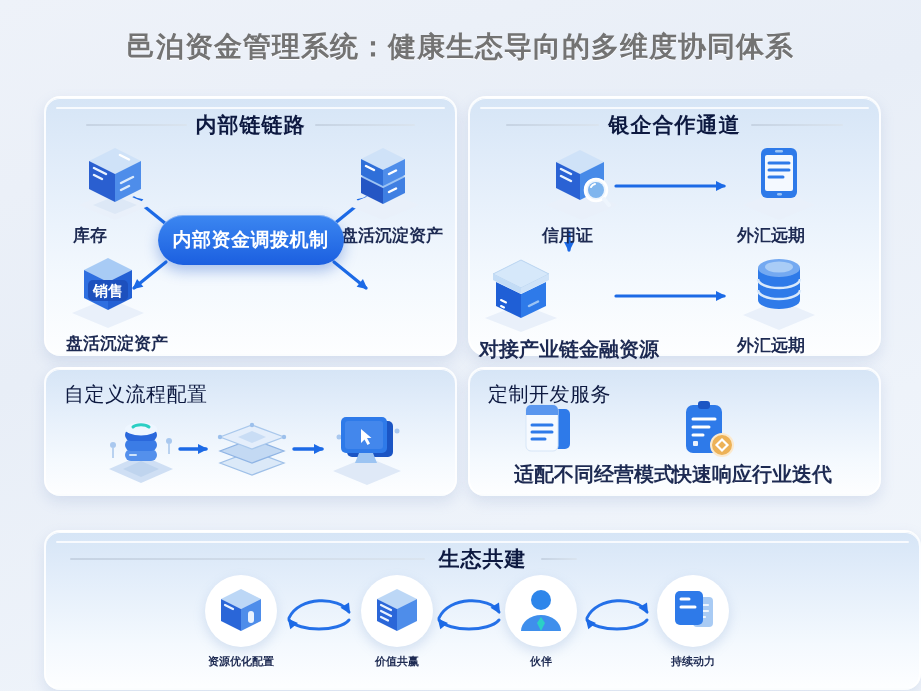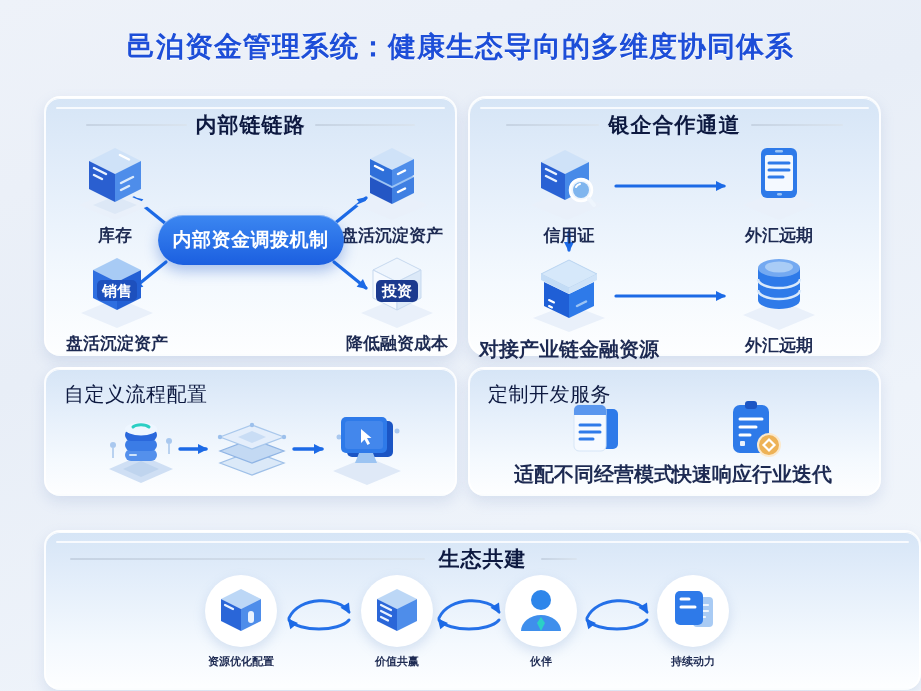--- a/index.html
+++ b/index.html
@@ -3,21 +3,21 @@
 <meta charset="utf-8">
 <style>
   html,body{margin:0;padding:0;}
   body{
     width:921px;height:691px;position:relative;overflow:hidden;
     font-family:"Liberation Sans","DejaVu Sans",sans-serif;
     background:linear-gradient(160deg,#eef2f9 0%,#e8eef7 38%,#eef3fa 70%,#f2f6fb 100%);
   }
   .main-title{
     position:absolute;top:28px;left:0;width:100%;text-align:center;
-    font-size:28px;font-weight:800;color:#1d4ed8;letter-spacing:1px;
+    font-size:28px;font-weight:800;color:#737373;letter-spacing:1px;
     text-shadow:0 1px 0 rgba(255,255,255,.85);
   }
   .panel{
     position:absolute;border-radius:16px;
     background:linear-gradient(180deg,#d6e5f6 0%,#e2edfa 28%,#f4f9fe 72%,#fdfeff 100%);
     border:2px solid rgba(255,255,255,.9);
     box-shadow:0 6px 14px rgba(123,152,199,.20), inset 0 1px 0 rgba(255,255,255,.9);
   }
   .panel.lined::before{content:"";position:absolute;left:10px;right:10px;top:9px;height:1.5px;
     background:rgba(255,255,255,.8);border-radius:1px;}
@@ -35,21 +35,21 @@
     background:linear-gradient(90deg,#c6d3e3,#dae4ef);}
   #panel-internal .hline.l{left:40px;right:calc(50% + 64px);}
   #panel-internal .hline.r{right:40px;left:calc(50% + 64px);}
   #panel-bank .hline.l{left:36px;right:calc(50% + 76px);}
   #panel-bank .hline.r{right:36px;left:calc(50% + 76px);}
   #panel-eco .hline.l{left:24px;right:calc(50% + 58px);}
   #panel-eco .hline.r{left:calc(50% + 58px);width:36px;}
 
   .side-title{position:absolute;left:18px;top:12px;font-size:20px;font-weight:400;color:#0d1940;letter-spacing:.5px;}
 
-  .node{position:absolute;transform:translateX(-50%);display:flex;flex-direction:column;align-items:center;}
+  .node{position:absolute;transform:translateX(-50%);display:flex;flex-direction:column;}
   .node-label{font-size:17px;font-weight:700;color:#1d2a52;white-space:nowrap;margin-top:2px;}
   .node-label.sm{font-size:20px;}
 
   .center-box{
     position:absolute;left:50%;transform:translateX(-50%);top:117px;height:50px;
     padding:0 15px;border-radius:27px;display:flex;align-items:center;justify-content:center;
     background:linear-gradient(180deg,#3c87f1 0%,#1b5fe0 100%);
     color:#fff;font-size:19px;font-weight:700;white-space:nowrap;letter-spacing:.5px;
     box-shadow:0 6px 14px rgba(28,90,200,.35), inset 0 1px 0 rgba(255,255,255,.35);
   }
@@ -122,45 +122,34 @@
       <polygon points="42,48 78,63 42,78 6,63" fill="#e9f0fa"></polygon>
       <polygon points="42,8 66,20 42,32 18,20" fill="#a8cbf5"></polygon>
       <polygon points="18,20 42,32 42,60 18,48" fill="#2f6fe0"></polygon>
       <polygon points="42,32 66,20 66,48 42,60" fill="#2360d4"></polygon>
       <rect x="22" y="30" width="40" height="21" rx="5" fill="#1d50bd"></rect>
       <text x="42" y="46" text-anchor="middle" font-size="15" font-weight="700" fill="#ffffff">销售</text>
     </svg>
     <div class="node-label">盘活沉淀资产</div>
   </div>
 
-  <div class="node" style="left:351px;top:152px">
-    <svg width="84" height="80" viewBox="0 0 84 80">
-      <polygon points="42,48 78,63 42,78 6,63" fill="#e9f0fa"></polygon>
-      <polygon points="42,8 66,20 42,32 18,20" fill="#eef5fd" stroke="#c7d9ef" stroke-width="1"></polygon>
-      <polygon points="18,20 42,32 42,60 18,48" fill="#f6faff" stroke="#c7d9ef" stroke-width="1"></polygon>
-      <polygon points="42,32 66,20 66,48 42,60" fill="#dce9f8" stroke="#c7d9ef" stroke-width="1"></polygon>
-      <rect x="21" y="30" width="42" height="22" rx="5" fill="#1b3a8f"></rect>
-      <text x="42" y="46" text-anchor="middle" font-size="15" font-weight="700" fill="#ffffff">投资</text>
-    </svg>
-    <div class="node-label">降低融资成本</div>
-  </div>
 </div>
 
 <div class="panel lined" id="panel-bank">
   <div class="hline l"></div>
   <div class="panel-header">银企合作通道</div>
   <div class="hline r"></div>
 
   <svg class="arrows-svg" viewBox="0 0 409 256">
     <path d="M146,88 L254,88" stroke="#1c6ae6" stroke-width="3.2" stroke-linecap="round" marker-end="url(#ah)" fill="none"></path>
     <path d="M99,134 L99,152" stroke="#1c6ae6" stroke-width="3.2" stroke-linecap="round" marker-end="url(#ah)" fill="none"></path>
     <path d="M146,198 L254,198" stroke="#1c6ae6" stroke-width="3.2" stroke-linecap="round" marker-end="url(#ah)" fill="none"></path>
   </svg>
 
-  <div class="node" style="left:99px;top:46px">
+  <div class="node" style="left:114px;top:46px">
     <svg width="84" height="78" viewBox="0 0 84 78">
       <polygon points="40,46 76,61 40,76 4,61" fill="#e9f0fa"></polygon>
       <polygon points="38,6 62,18 38,30 14,18" fill="#cfe2f8"></polygon>
       <polygon points="14,18 38,30 38,56 14,44" fill="#2a62d4"></polygon>
       <polygon points="38,30 62,18 62,44 38,56" fill="#478ae8"></polygon>
       <path d="M19,25 l10,5 M19,32 l10,5" stroke="#eaf3ff" stroke-width="2.5" stroke-linecap="round" fill="none"></path>
       <circle cx="54" cy="46" r="12" fill="#eef5fd"></circle>
       <circle cx="54" cy="46" r="8" fill="#7fb5ee"></circle>
       <circle cx="54" cy="46" r="11" fill="none" stroke="#ffffff" stroke-width="2.5"></circle>
       <path d="M62,55 l5,6" stroke="#eef5fd" stroke-width="4" stroke-linecap="round"></path>

